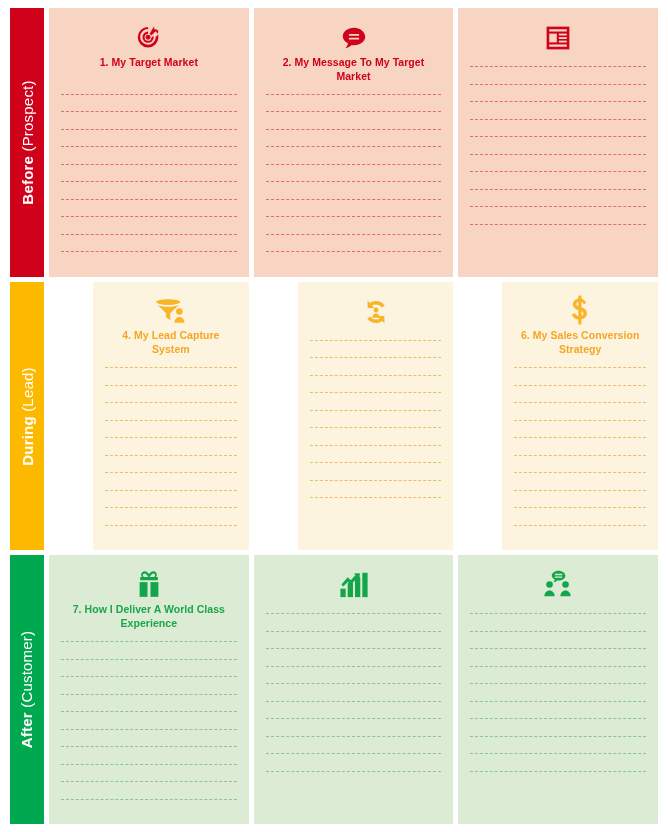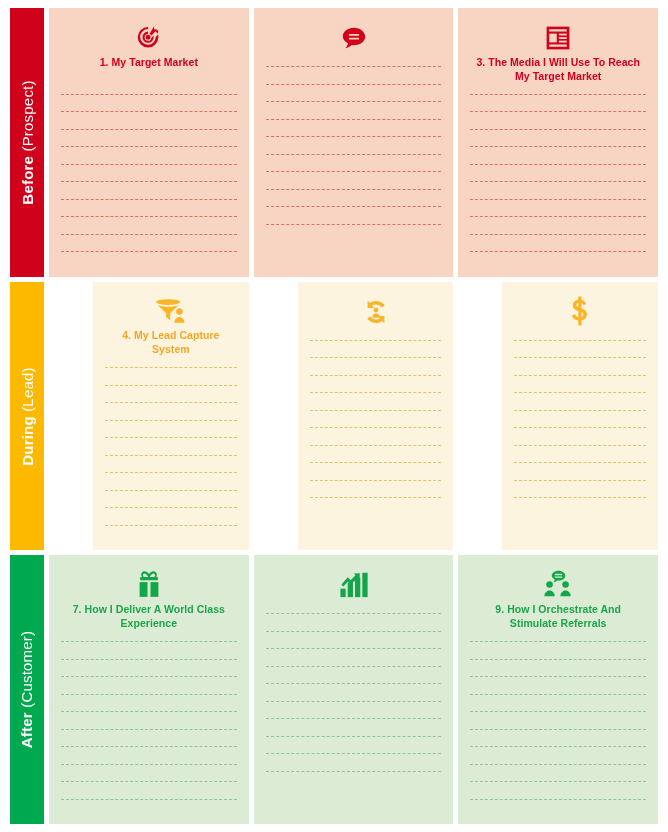--- a/index.html
+++ b/index.html
@@ -179,20 +179,24 @@
       <div class="cell">
         <div class="cell-icon">
           <svg width="30" height="28" viewBox="0 0 32 30">
             <g class="icon-fill">
               <path d="M16 4C9.4 4 4 8 4 13.1c0 3.2 2.2 6 5.5 7.6-.3 2-1.3 3.9-2.9 5.4 2.9-.5 5.3-1.8 7-3.5 .8.1 1.6.2 2.4.2 6.6 0 12-4 12-9.1S22.6 4 16 4z"></path>
             </g>
             <rect x="10.5" y="10.6" width="11" height="2.1" rx="0.6" fill="#f8d4c2"></rect>
             <rect x="10.5" y="14.6" width="11" height="2.1" rx="0.6" fill="#f8d4c2"></rect>
           </svg>
         </div>
+        <div class="cell-title">
+          <span class="num">2.</span>
+          <span>My Message To My Target Market</span>
+        </div>
         <div class="lines">
             <div class="wline"></div>
             <div class="wline"></div>
             <div class="wline"></div>
             <div class="wline"></div>
             <div class="wline"></div>
             <div class="wline"></div>
             <div class="wline"></div>
             <div class="wline"></div>
             <div class="wline"></div>
@@ -207,24 +211,20 @@
               <path d="M3 3h26v26H3z"></path>
             </g>
             <rect x="6" y="6" width="20" height="2.6" fill="#f8d4c2"></rect>
             <rect x="6" y="11" width="8.6" height="10" fill="#f8d4c2"></rect>
             <rect x="17" y="11" width="9" height="2.1" fill="#f8d4c2"></rect>
             <rect x="17" y="15" width="9" height="2.1" fill="#f8d4c2"></rect>
             <rect x="17" y="19" width="9" height="2.1" fill="#f8d4c2"></rect>
             <rect x="6" y="23.4" width="20" height="2.6" fill="#f8d4c2"></rect>
           </svg>
         </div>
-        <div class="cell-title">
-          <span class="num">3.</span>
-          <span>The Media I Will Use To Reach My Target Market</span>
-        </div>
         <div class="lines">
             <div class="wline"></div>
             <div class="wline"></div>
             <div class="wline"></div>
             <div class="wline"></div>
             <div class="wline"></div>
             <div class="wline"></div>
             <div class="wline"></div>
             <div class="wline"></div>
             <div class="wline"></div>
@@ -300,20 +300,24 @@
 
       <div class="cell">
         <div class="cell-icon">
           <svg width="22" height="30" viewBox="0 0 22 32">
             <g class="icon-fill">
               <rect x="9.2" y="0.5" width="3.4" height="31" rx="0.6"></rect>
               <path d="M17.6 8.6C16.6 5.6 14 3.6 10.7 3.6 6.6 3.6 3.4 6.3 3.4 9.9c0 3.5 2.4 5.3 6.9 6.6 3.4 1 4.4 1.8 4.4 3.3 0 1.7-1.7 3-4 3-2.4 0-4.2-1.2-5-3.4l-3.6 1.3c1.2 3.3 4.3 5.4 8.4 5.4 4.5 0 7.9-2.8 7.9-6.6 0-3.6-2.3-5.4-7-6.8-3.4-1-4.3-1.7-4.3-3.1 0-1.5 1.5-2.6 3.6-2.6 2 0 3.5 1 4.3 2.9z"></path>
             </g>
           </svg>
         </div>
+        <div class="cell-title">
+          <span class="num">6.</span>
+          <span>My Sales Conversion Strategy</span>
+        </div>
         <div class="lines">
             <div class="wline"></div>
             <div class="wline"></div>
             <div class="wline"></div>
             <div class="wline"></div>
             <div class="wline"></div>
             <div class="wline"></div>
             <div class="wline"></div>
             <div class="wline"></div>
             <div class="wline"></div>
@@ -394,24 +398,20 @@
               <path d="M17.6 0.8c-4 0-7.2 2.3-7.2 5.2 0 1.8 1.3 3.4 3.2 4.3-.2 1.1-.7 2.1-1.6 3 1.7-.3 3.1-1 4.1-2 .5.1 1 .1 1.5.1 4 0 7.2-2.3 7.2-5.2S21.6.8 17.6.8z"></path>
               <circle cx="8" cy="15.6" r="3.5"></circle>
               <path d="M2.5 28c0-3.4 2.5-6.2 5.5-6.2s5.5 2.8 5.5 6.2z"></path>
               <circle cx="25" cy="15.6" r="3.5"></circle>
               <path d="M19.5 28c0-3.4 2.5-6.2 5.5-6.2s5.5 2.8 5.5 6.2z"></path>
             </g>
             <rect x="13.6" y="4.1" width="8" height="1.5" rx="0.5" fill="#dcebd3"></rect>
             <rect x="13.6" y="6.9" width="8" height="1.5" rx="0.5" fill="#dcebd3"></rect>
           </svg>
         </div>
-        <div class="cell-title">
-          <span class="num">9.</span>
-          <span>How I Orchestrate And Stimulate Referrals</span>
-        </div>
         <div class="lines">
             <div class="wline"></div>
             <div class="wline"></div>
             <div class="wline"></div>
             <div class="wline"></div>
             <div class="wline"></div>
             <div class="wline"></div>
             <div class="wline"></div>
             <div class="wline"></div>
             <div class="wline"></div>

